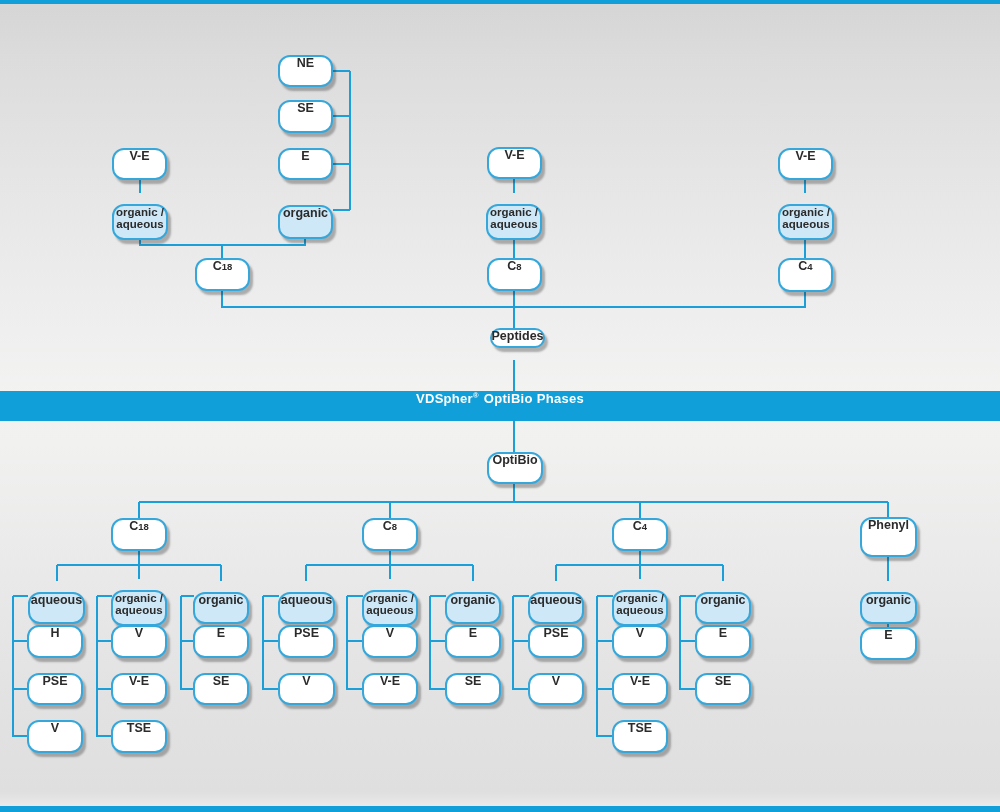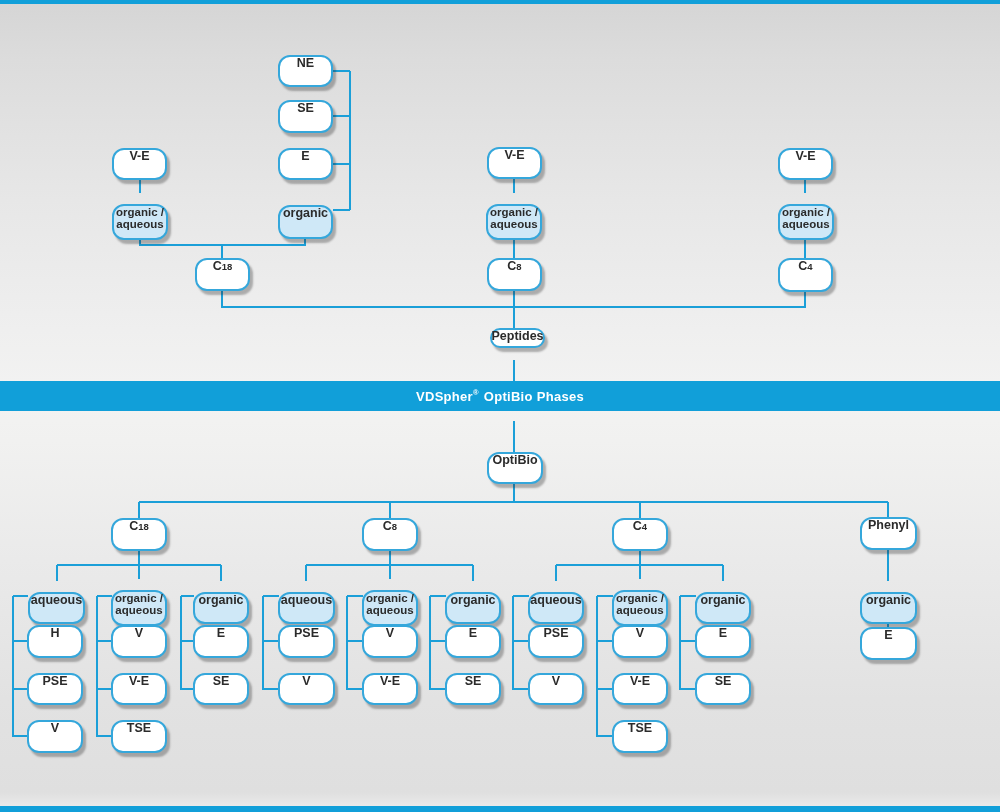--- a/index.html
+++ b/index.html
@@ -20,22 +20,22 @@
     background:#ffffff;border:2px solid #35a7db;border-radius:12px;
     box-shadow:3px 4px 2px rgba(40,40,40,0.33);
     display:flex;flex-direction:column;align-items:center;justify-content:flex-start;
     font-weight:bold;color:#2b2b2b;font-size:12.5px;line-height:1.08;text-align:center;
   }
   .node.hl{background:#cfe8f7;margin-top:12px;}
   .node.two{font-size:11.5px;}
   .crow{display:flex;align-items:baseline;}
   .csub{font-size:9.5px;font-weight:bold;}
   .banner{
-    position:absolute;left:0;top:381px;width:1000px;height:30px;background:#119fd9;
-    display:flex;align-items:center;justify-content:center;
+    position:absolute;left:0;top:391px;width:1000px;height:30px;background:#119fd9;
+    display:flex;align-items:flex-start;justify-content:center;
     color:#ffffff;font-weight:bold;font-size:13px;letter-spacing:0.3px;
   }
   .banner sup{font-size:7.5px;line-height:0;margin:0 1px 0 0;}
 </style>
 </head>
 <body>
 
 <div class="stage">
 
   <div class="strip top"></div>
@@ -309,21 +309,21 @@
   <div class="node" style="left:612px;top:720px;width:56px;height:33px">
       <span>TSE</span>
     </div>
   <div class="node" style="left:695px;top:625px;width:56px;height:33px">
       <span>E</span>
     </div>
   <div class="node" style="left:695px;top:673px;width:56px;height:32px">
       <span>SE</span>
     </div>
 
-  <div class="node" style="left:860px;top:517px;width:57px;height:33px">
+  <div class="node" style="left:860px;top:517px;width:57px;height:40px">
       <span>Phenyl</span>
     </div>
   <div class="node hl" style="left:860px;top:580px;width:57px;height:32px">
       <span>organic</span>
     </div>
   <div class="node" style="left:860px;top:627px;width:57px;height:33px">
       <span>E</span>
     </div>
 
 </div>

